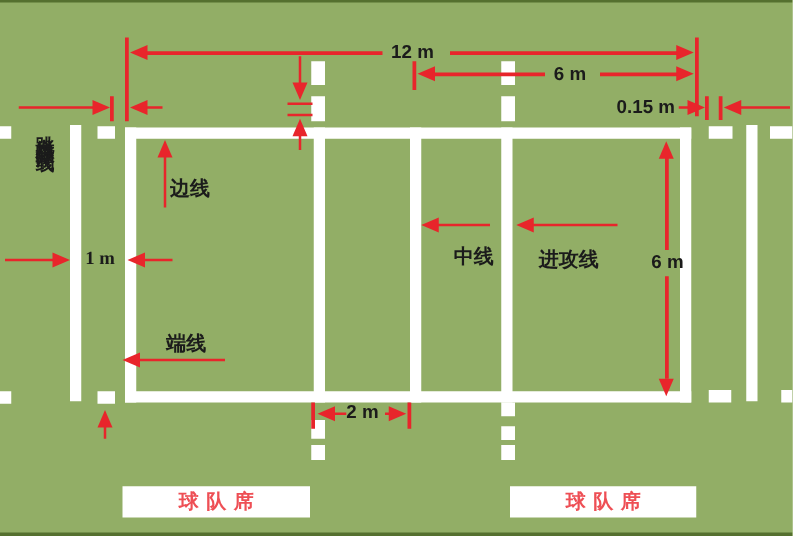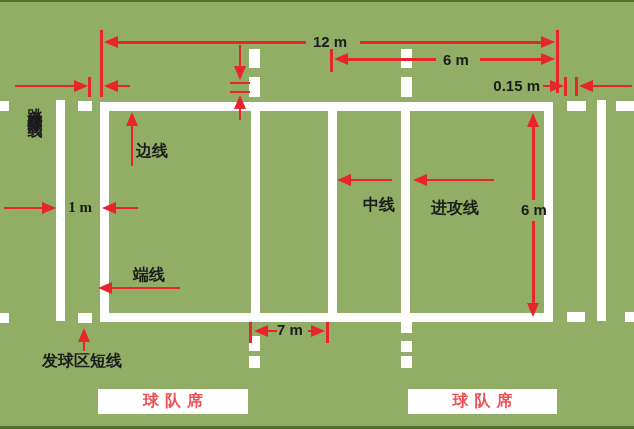--- a/index.html
+++ b/index.html
@@ -102,21 +102,21 @@
 
   <div class="rl" style="left:4px;top:207px;width:40px;height:2px;"></div>
   <div class="arr-r" style="left:42px;top:202px;"></div>
   <div class="dimtext" style="left:62px;top:199px;width:36px;font-family:Liberation Serif, serif;">1 m</div>
   <div class="arr-l" style="left:102px;top:202px;"></div>
   <div class="rl" style="left:116px;top:207px;width:22px;height:2px;"></div>
 
   <div class="tick" style="left:249px;top:322px;width:3px;height:21px;"></div>
   <div class="arr-l" style="left:254px;top:325px;"></div>
   <div class="rl" style="left:268px;top:330px;width:9px;height:2px;"></div>
-  <div class="dimtext" style="left:272px;top:321px;width:36px;">7 m</div>
+  <div class="dimtext" style="left:272px;top:321px;width:36px;">2 m</div>
   <div class="rl" style="left:308px;top:330px;width:7px;height:2px;"></div>
   <div class="arr-r" style="left:311px;top:325px;"></div>
   <div class="tick" style="left:326px;top:322px;width:3px;height:21px;"></div>
 
   <div class="arr-u" style="left:527px;top:113px;"></div>
   <div class="rl" style="left:532px;top:126px;width:3px;height:74px;"></div>
   <div class="dimtext" style="left:514px;top:201px;width:40px;">6 m</div>
   <div class="rl" style="left:532px;top:221px;width:3px;height:82px;"></div>
   <div class="arr-d" style="left:527px;top:303px;"></div>
 
@@ -133,21 +133,20 @@
   <div class="rl" style="left:426px;top:179px;width:68px;height:2px;"></div>
 
   <div class="blabel" style="left:133px;top:265px;">端线</div>
   <div class="arr-l" style="left:98px;top:282px;"></div>
   <div class="rl" style="left:111px;top:287px;width:69px;height:2px;"></div>
 
   <div class="vtext" style="left:24px;top:96px;height:132px;">跳发球限制线</div>
 
   <div class="arr-u" style="left:78px;top:328px;"></div>
   <div class="rl" style="left:83px;top:341px;width:2px;height:10px;"></div>
-  <div class="blabel" style="left:42px;top:351px;">发球区短线</div>
 
   <div class="wbox" style="left:98px;top:389px;width:150px;height:25px;">
     <span>球队席</span>
   </div>
   <div class="wbox" style="left:408px;top:389px;width:149px;height:25px;">
     <span>球队席</span>
   </div>
 
 </div>
 

